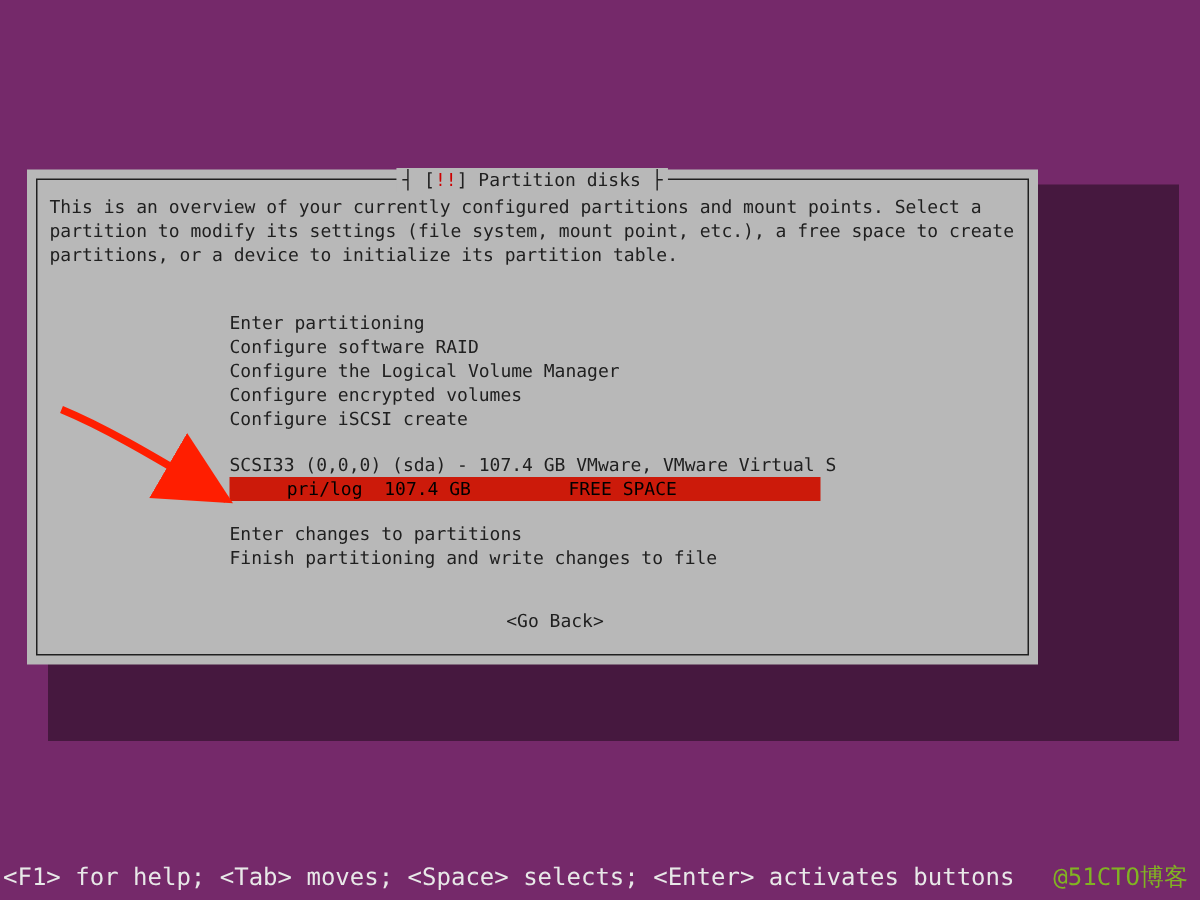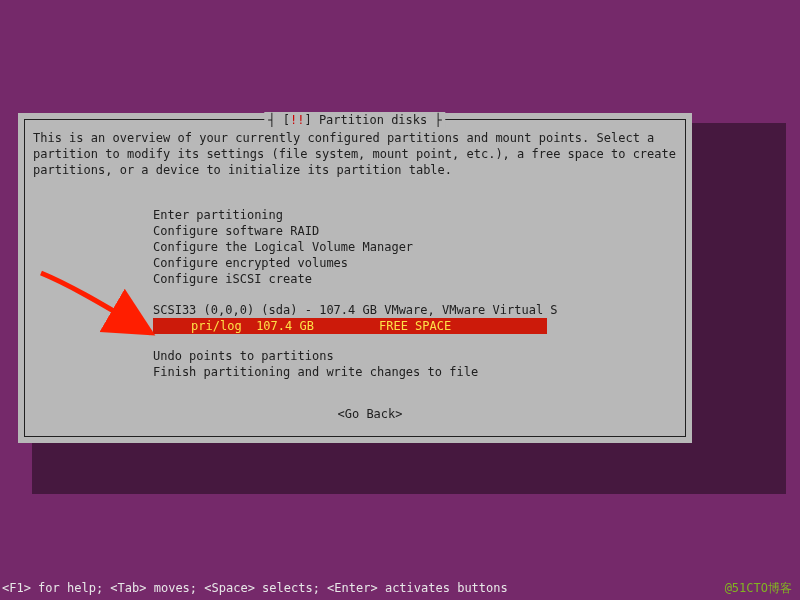--- a/index.html
+++ b/index.html
@@ -49,42 +49,42 @@
     margin-top: 2px;
     margin-bottom: 28px;
   }
   .menu-block { margin-left: 120px; }
   .menu-item { white-space: pre; cursor: pointer; }
   .gap { height: 14px; }
   .device { white-space: pre; margin-left: 120px; }
   .selected {
     display: inline-block;
     background: #cc1a0a;
-    color: #fde047;
+    color: #000000;
     white-space: pre;
     padding: 0 2px;
     margin-left: 120px;
     text-align: center;
   }
   .goback {
     margin-left: 30px;
     margin-top: 26px;
     white-space: pre;
     text-align: center;
   }
   .footer {
     position: absolute;
     left: 2px;
     bottom: 4px;
     width: 796px;
     color: #e8e8e8;
     white-space: pre;
     display: flex;
     justify-content: space-between;
-    font-size: 12px;
+    font-size: 16px;
   }
   .footer .watermark { color: #84cc16; opacity: 0.85; padding-right: 6px;}
   
   .arrow {
     position: absolute;
     pointer-events: none;
   }
   .arrow svg { display: block; }
 </style>
 </head>
@@ -111,21 +111,21 @@
     <div class="gap"></div>
 
     <div class="device menu-item">SCSI33 (0,0,0) (sda) - 107.4 GB VMware, VMware Virtual S</div>
     <div>
       <span class="selected menu-item">     pri/log  107.4 GB         FREE SPACE             </span>
     </div>
 
     <div class="gap"></div>
 
     <div class="menu-block">
-      <div class="menu-item">Undo points to partitions</div>
+      <div class="menu-item">Enter changes to partitions</div>
       <div class="menu-item">Finish partitioning and write changes to file</div>
     </div>
 
     <div class="goback menu-item">&lt;Go Back&gt;</div>
   </div>
 </div>
 
 <div class="arrow" style="left:35px; top:267px;">
   <svg width="130" height="85" viewBox="0 0 130 85">
     <defs>

